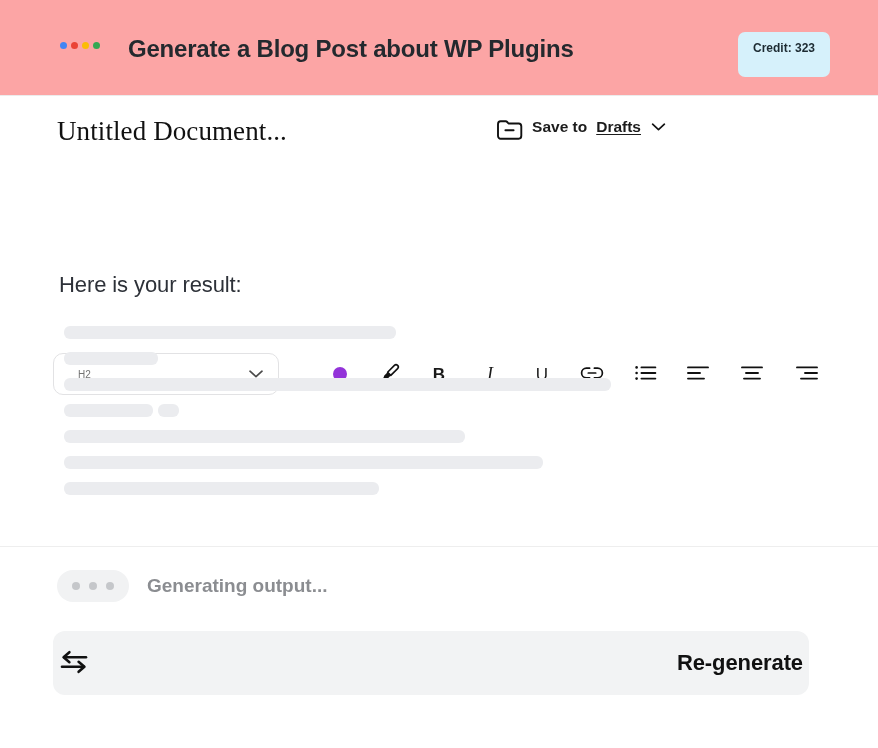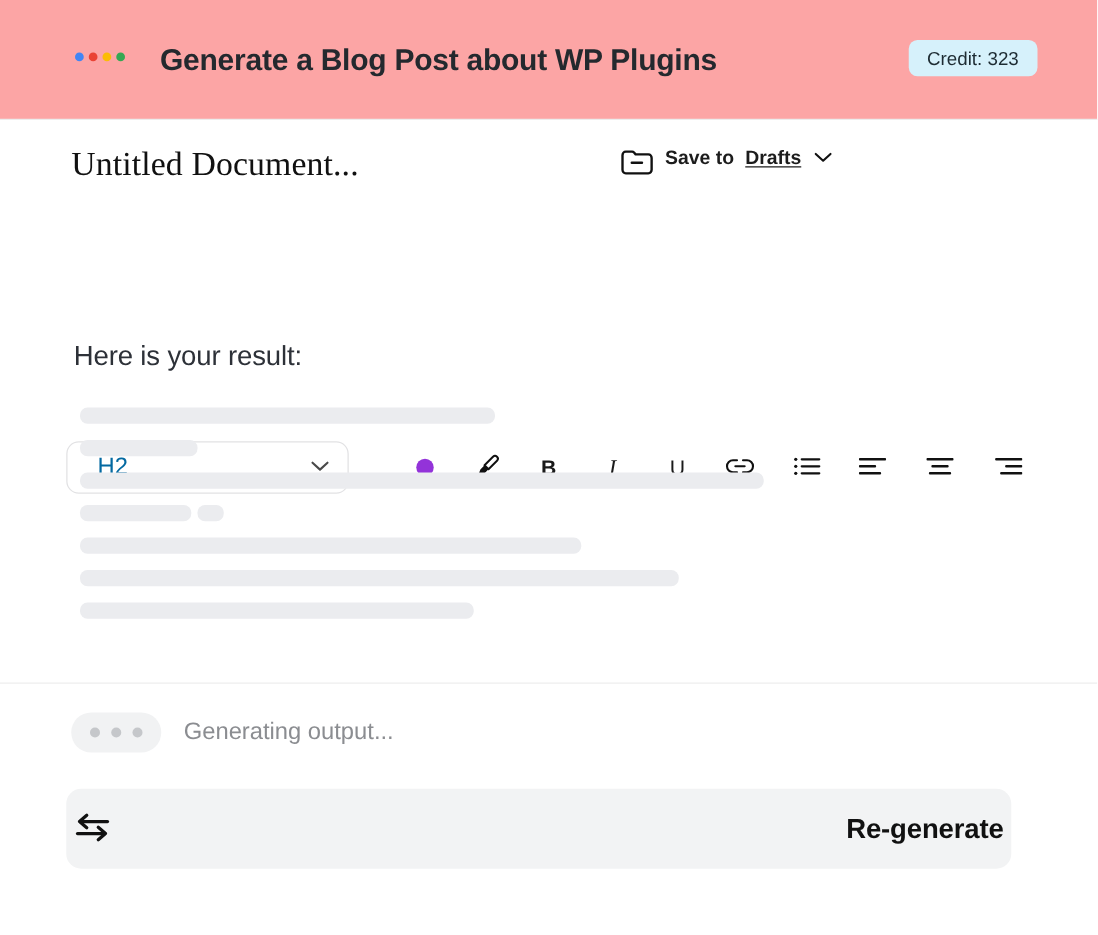--- a/index.html
+++ b/index.html
@@ -46,23 +46,23 @@
     color: #24292e;
     letter-spacing: -0.2px;
     white-space: nowrap;
     line-height: 32px;
   }
   .credit-badge {
     position: absolute;
     right: 48px; top: 32px;
     background: #d6f1fb;
     color: #1d2b32;
-    font-size: 15px;
-    font-weight: 400;
-    padding: 7px 15px 4px 15px;
+    font-size: 12px;
+    font-weight: 700;
+    padding: 7px 15px 20px 15px;
     border-radius: 7px;
     line-height: 18px;
     white-space: nowrap;
   }
 
   
   .doc-bar {
     position: absolute;
     left: 0; top: 93px;
     width: 708px; height: 76px;
@@ -112,22 +112,22 @@
     width: 226px; height: 42px;
     border: 1px solid #e2e2e4;
     border-radius: 10px;
     background: #fff;
     display: flex;
     align-items: center;
     padding: 0 14px 0 24px;
     cursor: pointer;
   }
   .style-select .val {
-    font-size: 19px;
-    color: #0369a1;
+    font-size: 10px;
+    color: #737373;
     flex: 1;
     text-decoration: underline;
   }
   .tool-icons {
     position: absolute;
     left: 322px; top: 184px;
     width: 510px; height: 42px;
   }
   .tool-btn {
     position: absolute;
@@ -212,21 +212,21 @@
     gap: 9px;
   }
   .loader-pill i {
     width: 8px; height: 8px;
     border-radius: 50%;
     background: #c5c7ca;
     display: block;
   }
   .status-text {
     font-size: 19px;
-    font-weight: 400;
+    font-weight: 700;
     color: #8b8d91;
     white-space: nowrap;
   }
   .regen-btn {
     position: absolute;
     left: 53px; top: 84px;
     width: 756px; height: 64px;
     background: #f2f3f4;
     border: none;
     border-radius: 12px;

